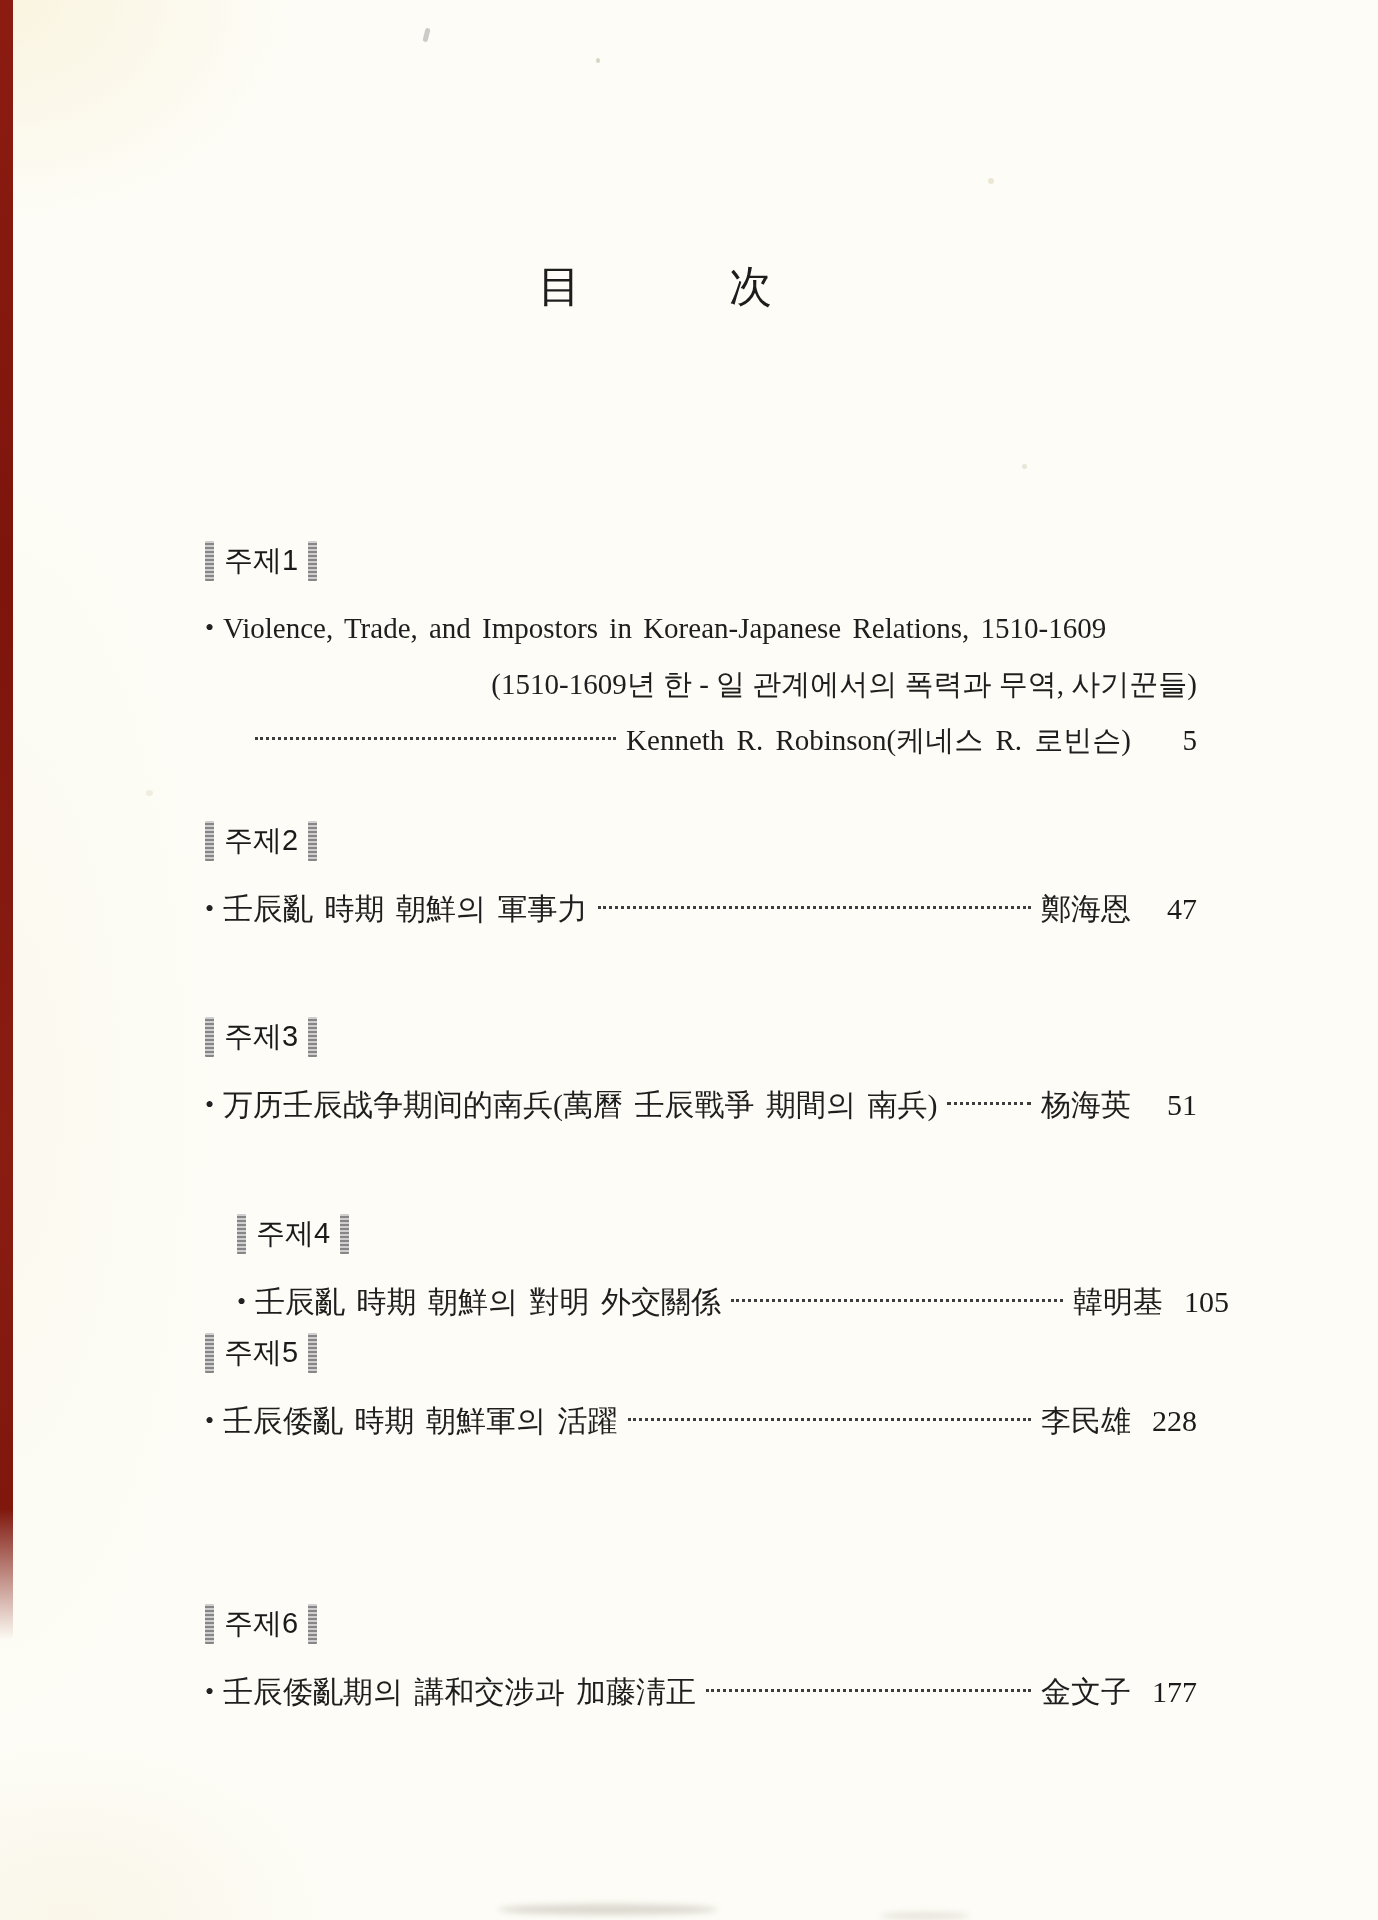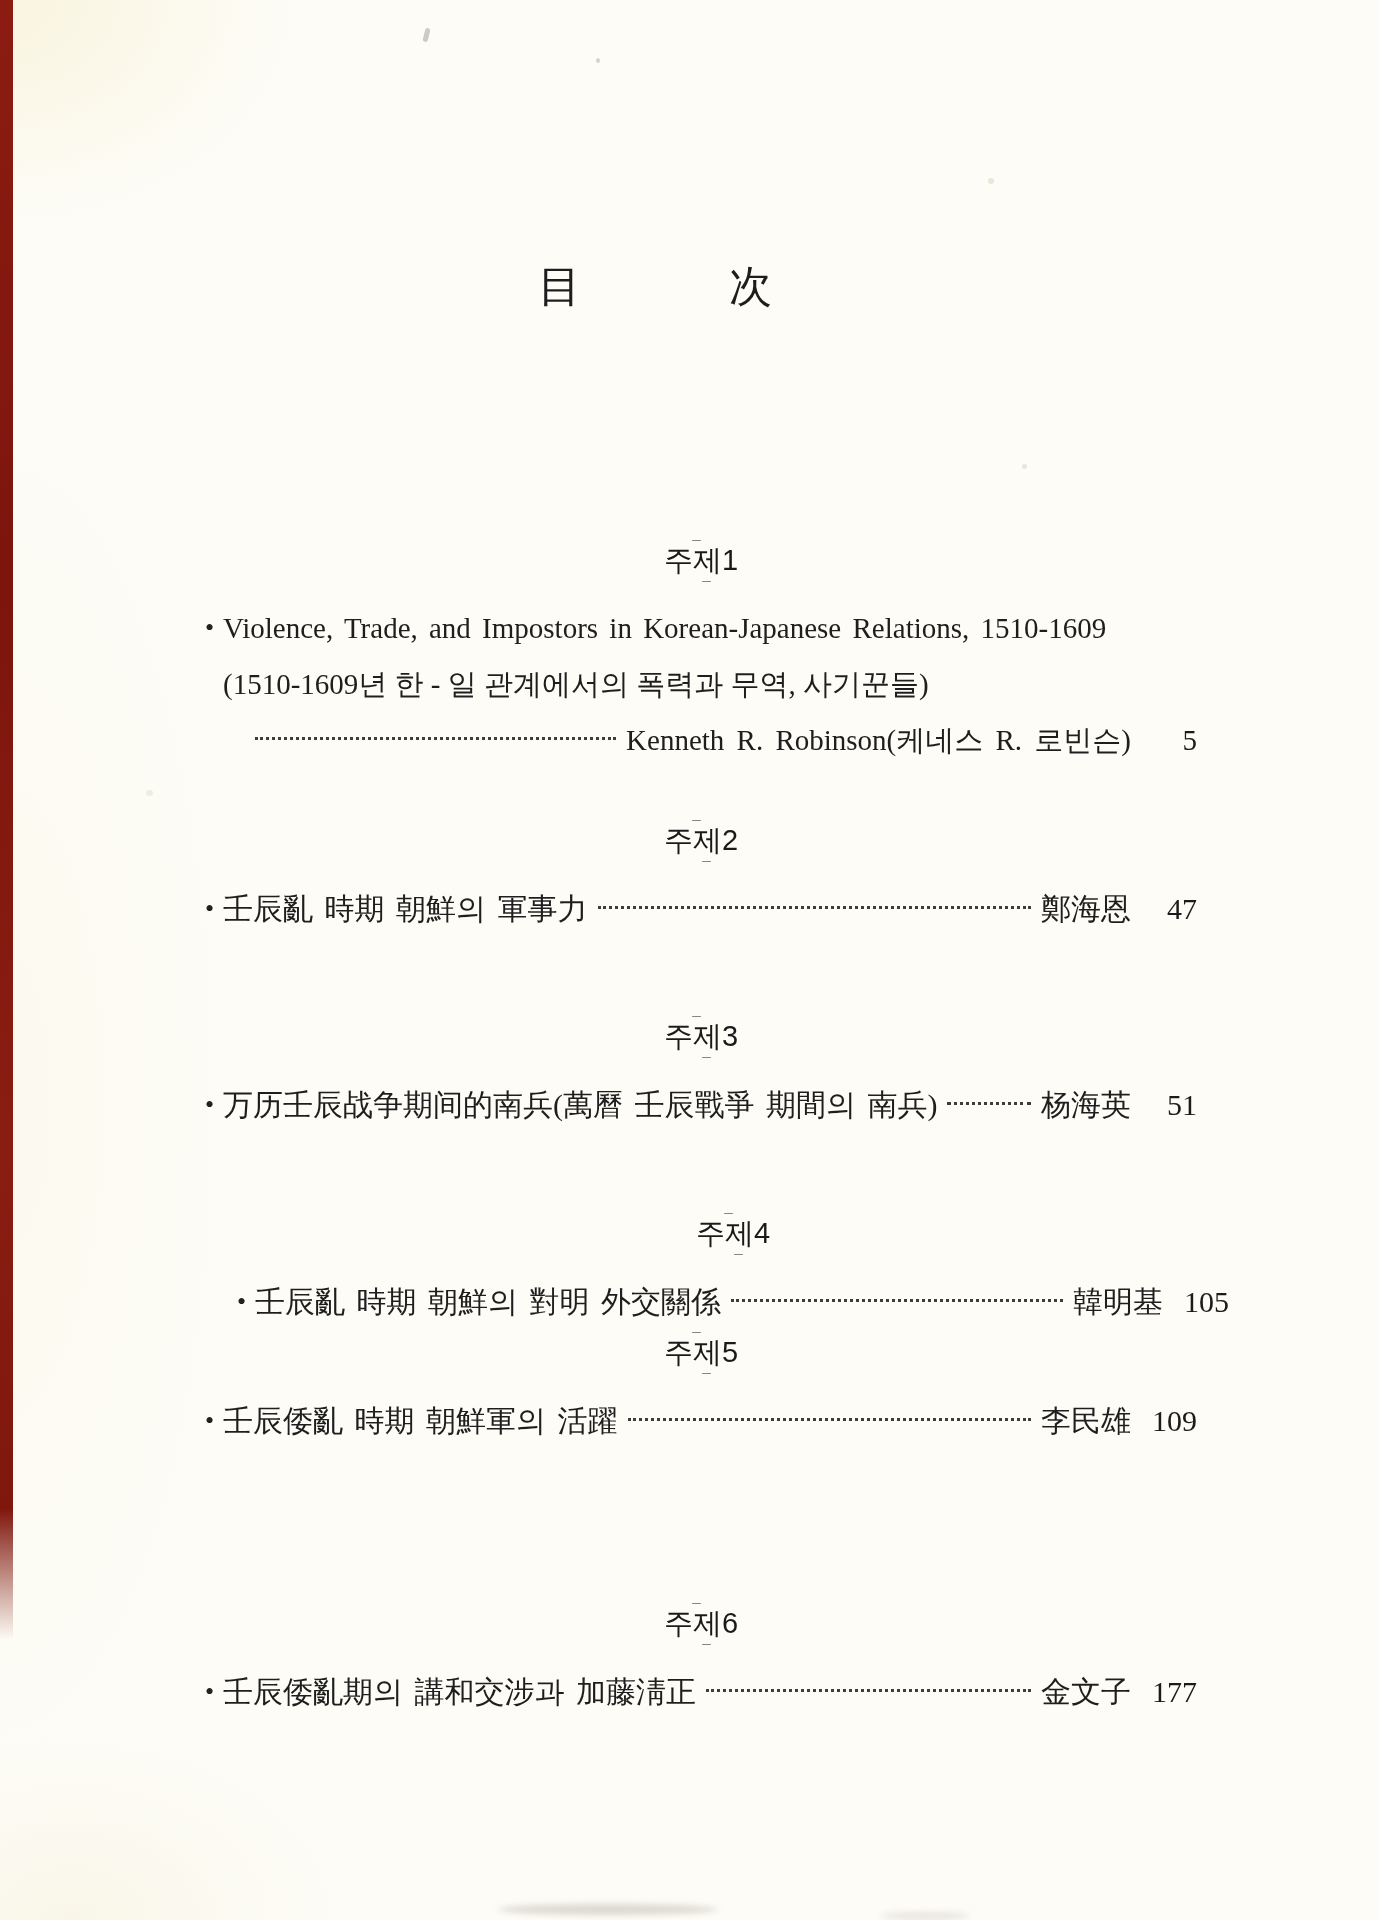--- a/index.html
+++ b/index.html
@@ -25,33 +25,33 @@
     position:absolute;top:252px;left:50%;
     transform:translateX(-50%);
     margin-left:40px;
     font-size:43px;line-height:70px;font-weight:500;color:#1d1d1d;
     letter-spacing:148px;margin-right:-148px;white-space:nowrap;
   }
   .sec{position:absolute;left:205px;width:992px;}
   .sec-label{
     display:flex;align-items:center;height:42px;
     font-family:"Liberation Sans","DejaVu Sans",sans-serif;
-    font-size:29px;color:#1a1a1a;font-weight:500;flex-direction:column;
+    font-size:29px;color:#1a1a1a;font-weight:500;
   }
   .bar{
     width:9px;height:40px;display:inline-block;
     background:repeating-linear-gradient(0deg,#868686 0 2px,#cfcfcf 2px 4px);
     border-radius:1px;
   }
   .bar.left{margin-right:10px;}
   .bar.right{margin-left:10px;}
   .entry1{margin-top:26px;font-size:29px;line-height:40px;color:#1e1e1e;}
   .entry1 .line{display:flex;align-items:center;margin-bottom:16px;}
   .entry1 .l1{word-spacing:4px;}
-  .entry1 .l2{padding-left:18px;}
+  .entry1 .l2{padding-left:18px;justify-content:flex-end;}
   .entry1 .l3{padding-left:40px;}
   .bullet{width:18px;flex:0 0 18px;font-size:26px;color:#222;}
   .leader{
     flex:1;height:0;align-self:center;
     border-bottom:3.4px dotted #3d3d3d;
     margin:0 10px;transform:translateY(-2px);
   }
   .author{white-space:nowrap;color:#1e1e1e;}
   .entry1 .author{word-spacing:5px;}
   .pg{flex:0 0 58px;width:58px;text-align:right;margin-left:8px;color:#1b1b1b;}
@@ -149,21 +149,21 @@
     <div class="sec-label">
       <span class="bar left"></span>
       <span>주제5</span>
       <span class="bar right"></span>
     </div>
     <div class="entry-row">
       <span class="bullet">•</span>
       <span class="etitle">壬辰倭亂 時期 朝鮮軍의 活躍</span>
       <span class="leader"></span>
       <span class="author">李民雄</span>
-      <span class="pg">109</span>
+      <span class="pg">228</span>
     </div>
   </section>
 
   <section class="sec" style="top:1603px;">
     <div class="sec-label">
       <span class="bar left"></span>
       <span>주제6</span>
       <span class="bar right"></span>
     </div>
     <div class="entry-row">

